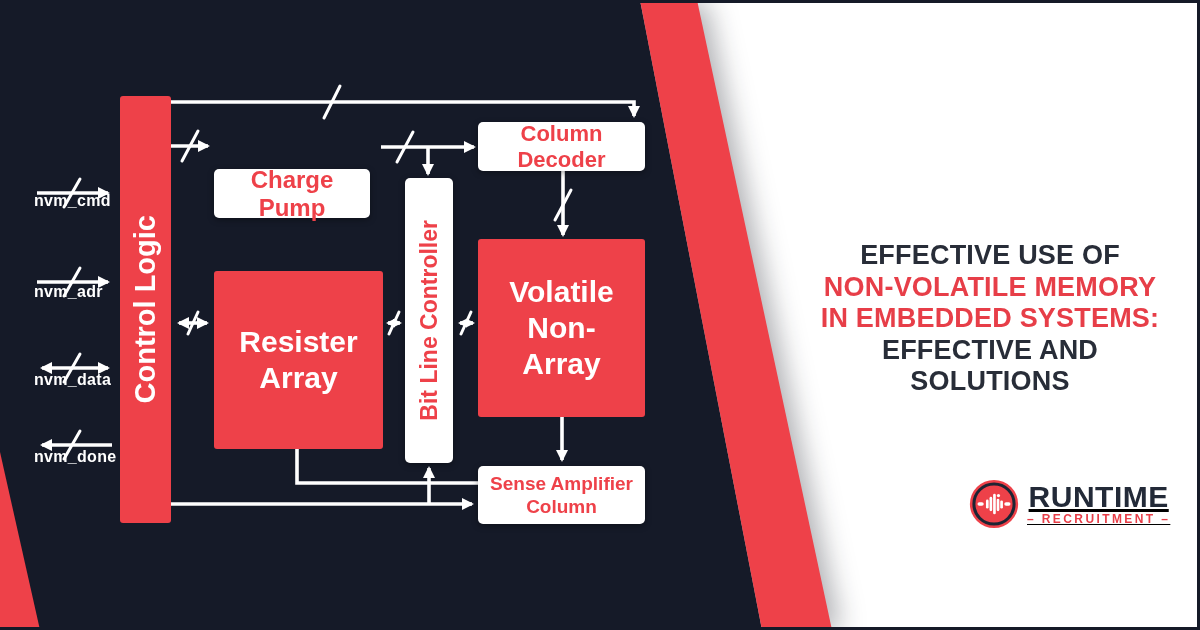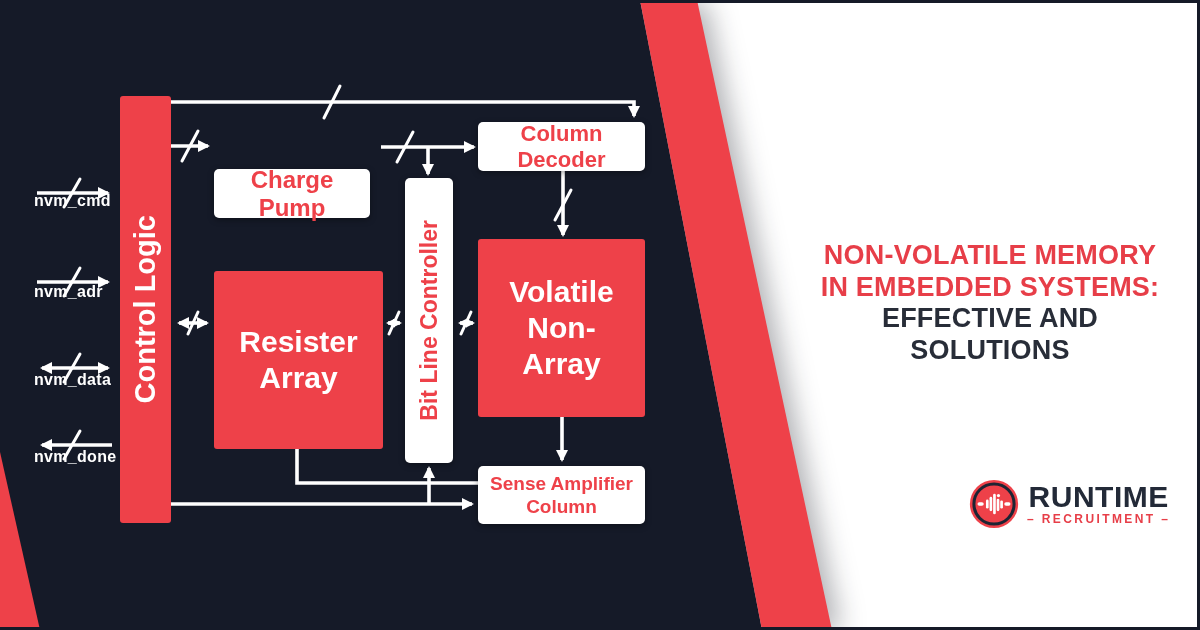--- a/index.html
+++ b/index.html
@@ -39,21 +39,21 @@
   .sig { position:absolute; z-index:3; left:34px; color:#ffffff; font-weight:bold;
          font-size:16px; letter-spacing:.3px;margin-top:32px; }
   #sig-0 { top:160px; } #sig-1 { top:251px; } #sig-2 { top:339px; } #sig-3 { top:416px; }
   
   .title-block { position:absolute; z-index:3; left:795px; top:240px; width:390px;
                  text-align:center; font-weight:bold; font-size:27px; line-height:31.5px;
                  color:#282d38; letter-spacing:.2px; }
   .title-block .line { display:block; }
   .title-block .red  { color:#e73e48; }
   .logo { position:absolute; z-index:3; left:969px; top:479px; display:flex; align-items:center; gap:8px; }
-  .logo-text { display:flex; flex-direction:column; align-items:center; }
+  .logo-text { display:flex; flex-direction:column; align-items:center;text-decoration:underline; }
   .brand    { font-size:30px; font-weight:bold; color:#232a38; letter-spacing:.5px; line-height:30px; }
   .subbrand { font-size:12px; font-weight:bold; color:#e73e48;
               letter-spacing:2.4px; white-space:nowrap; }
   
   .frame { position:absolute; z-index:9; inset:0; pointer-events:none;
            border-style:solid; border-color:#151a28; border-width:3px 3px 3px 0; }
 </style>
 </head>
 <body>
 
@@ -143,20 +143,21 @@
       <span class="line">Column</span>
     </span>
   </div>
 
   <div class="sig" id="sig-0">nvm_cmd</div>
   <div class="sig" id="sig-1">nvm_adr</div>
   <div class="sig" id="sig-2">nvm_data</div>
   <div class="sig" id="sig-3">nvm_done</div>
 
   <div class="title-block">
+    <span class="line">EFFECTIVE USE OF</span>
     <span class="line red">NON-VOLATILE MEMORY</span>
     <span class="line red">IN EMBEDDED SYSTEMS:</span>
     <span class="line">EFFECTIVE AND</span>
     <span class="line">SOLUTIONS</span>
   </div>
 
   <div class="logo">
     <svg width="50" height="50" viewBox="0 0 56 56">
       <circle cx="28" cy="28" r="27" fill="#ee4149"></circle>
       <circle cx="28" cy="28" r="22.5" fill="none" stroke="#1d2433" stroke-width="3.4"></circle>

